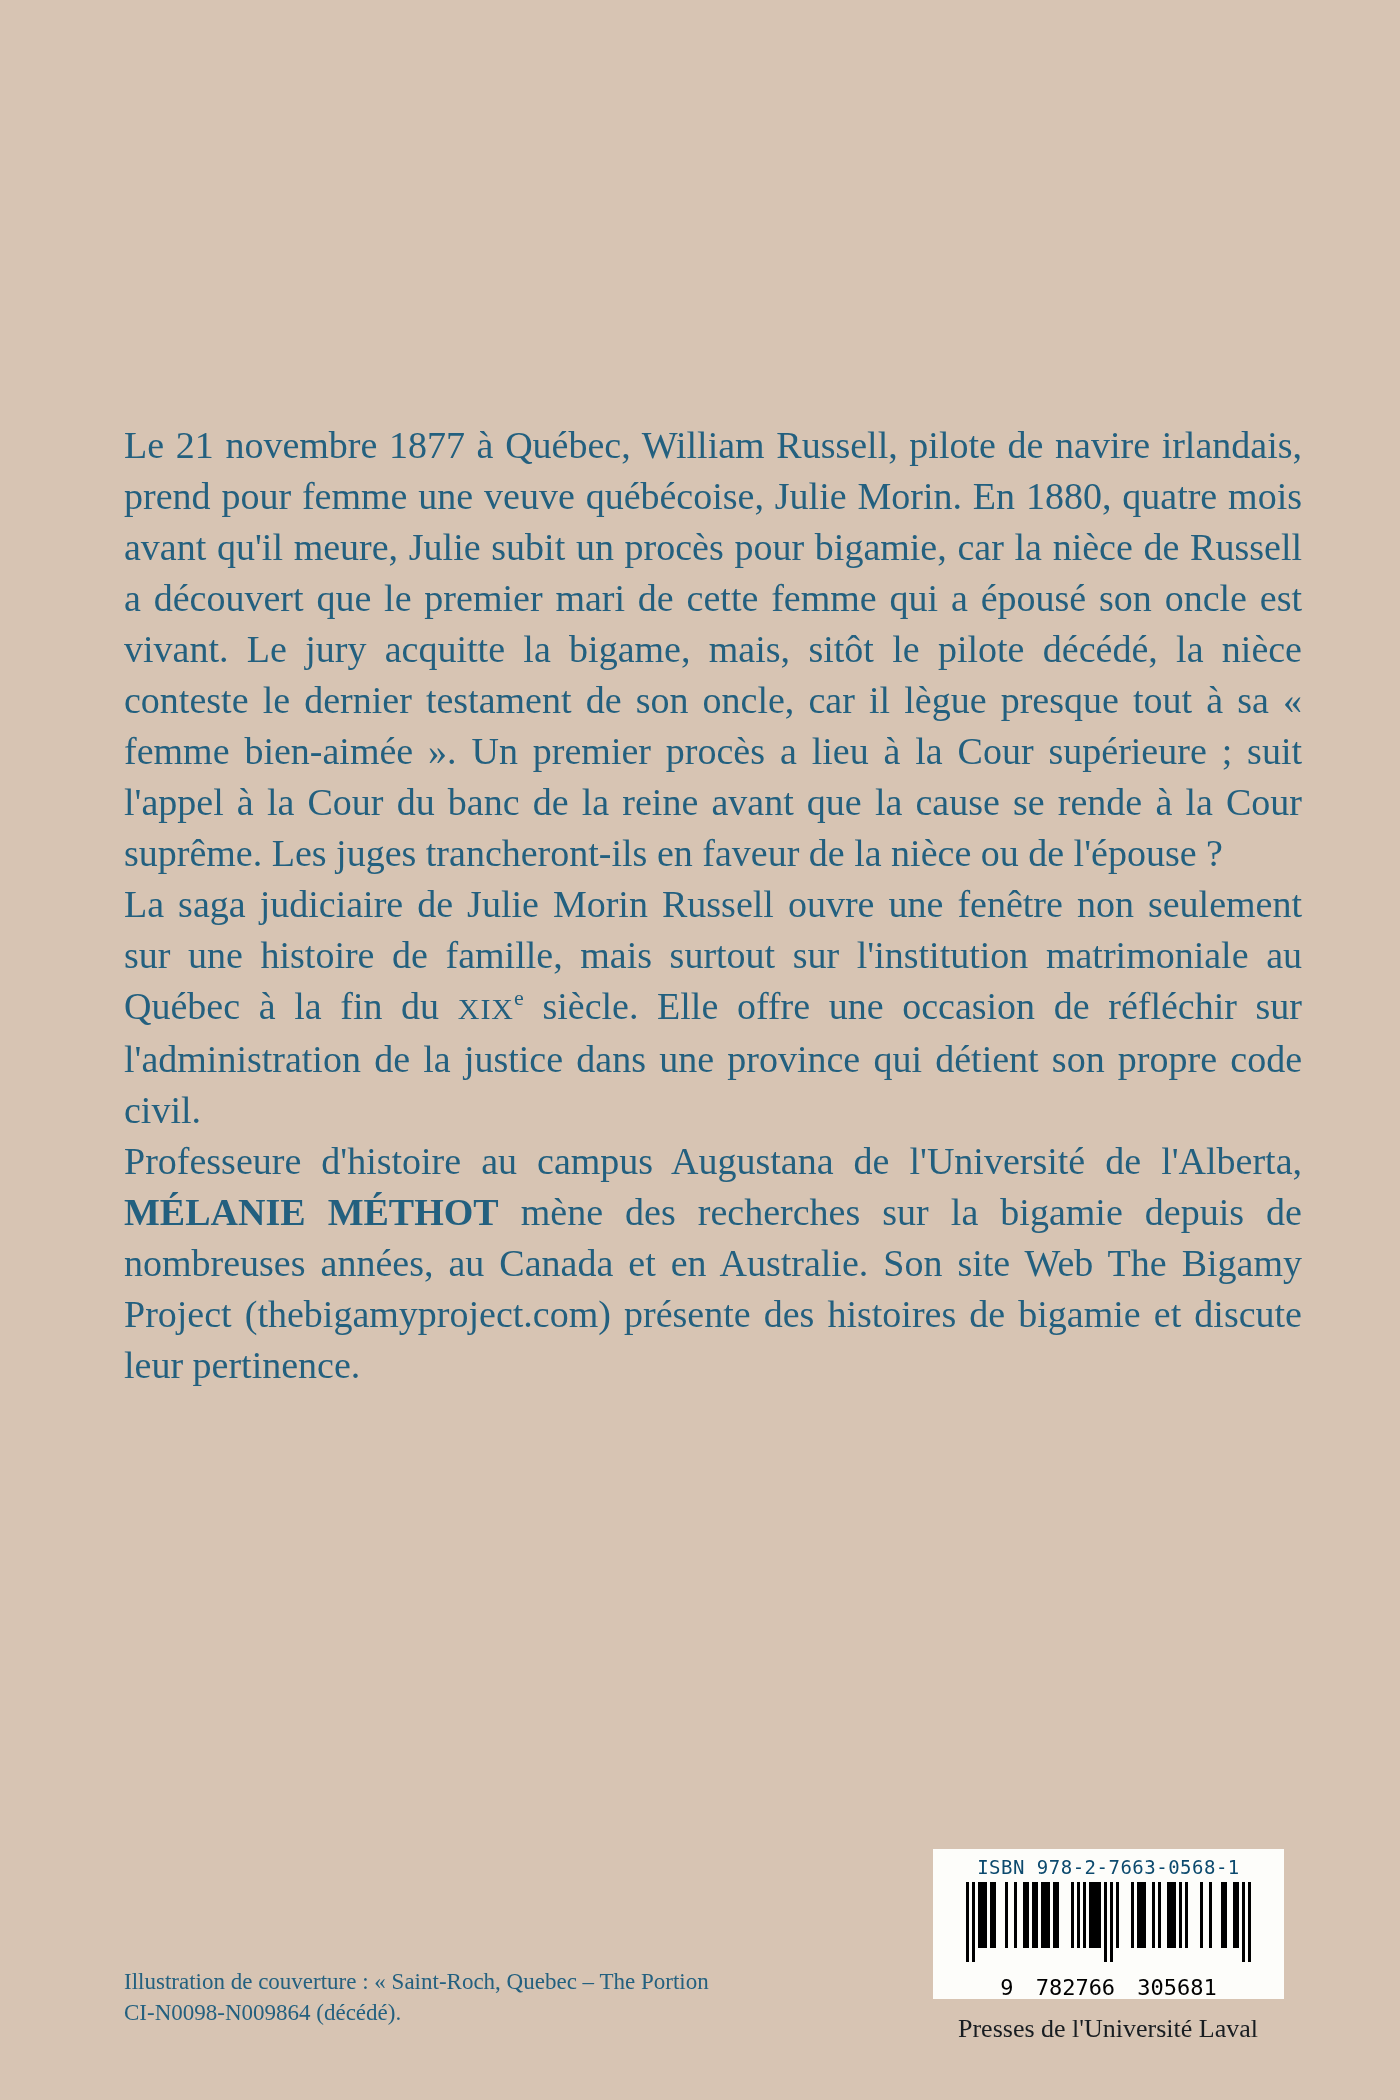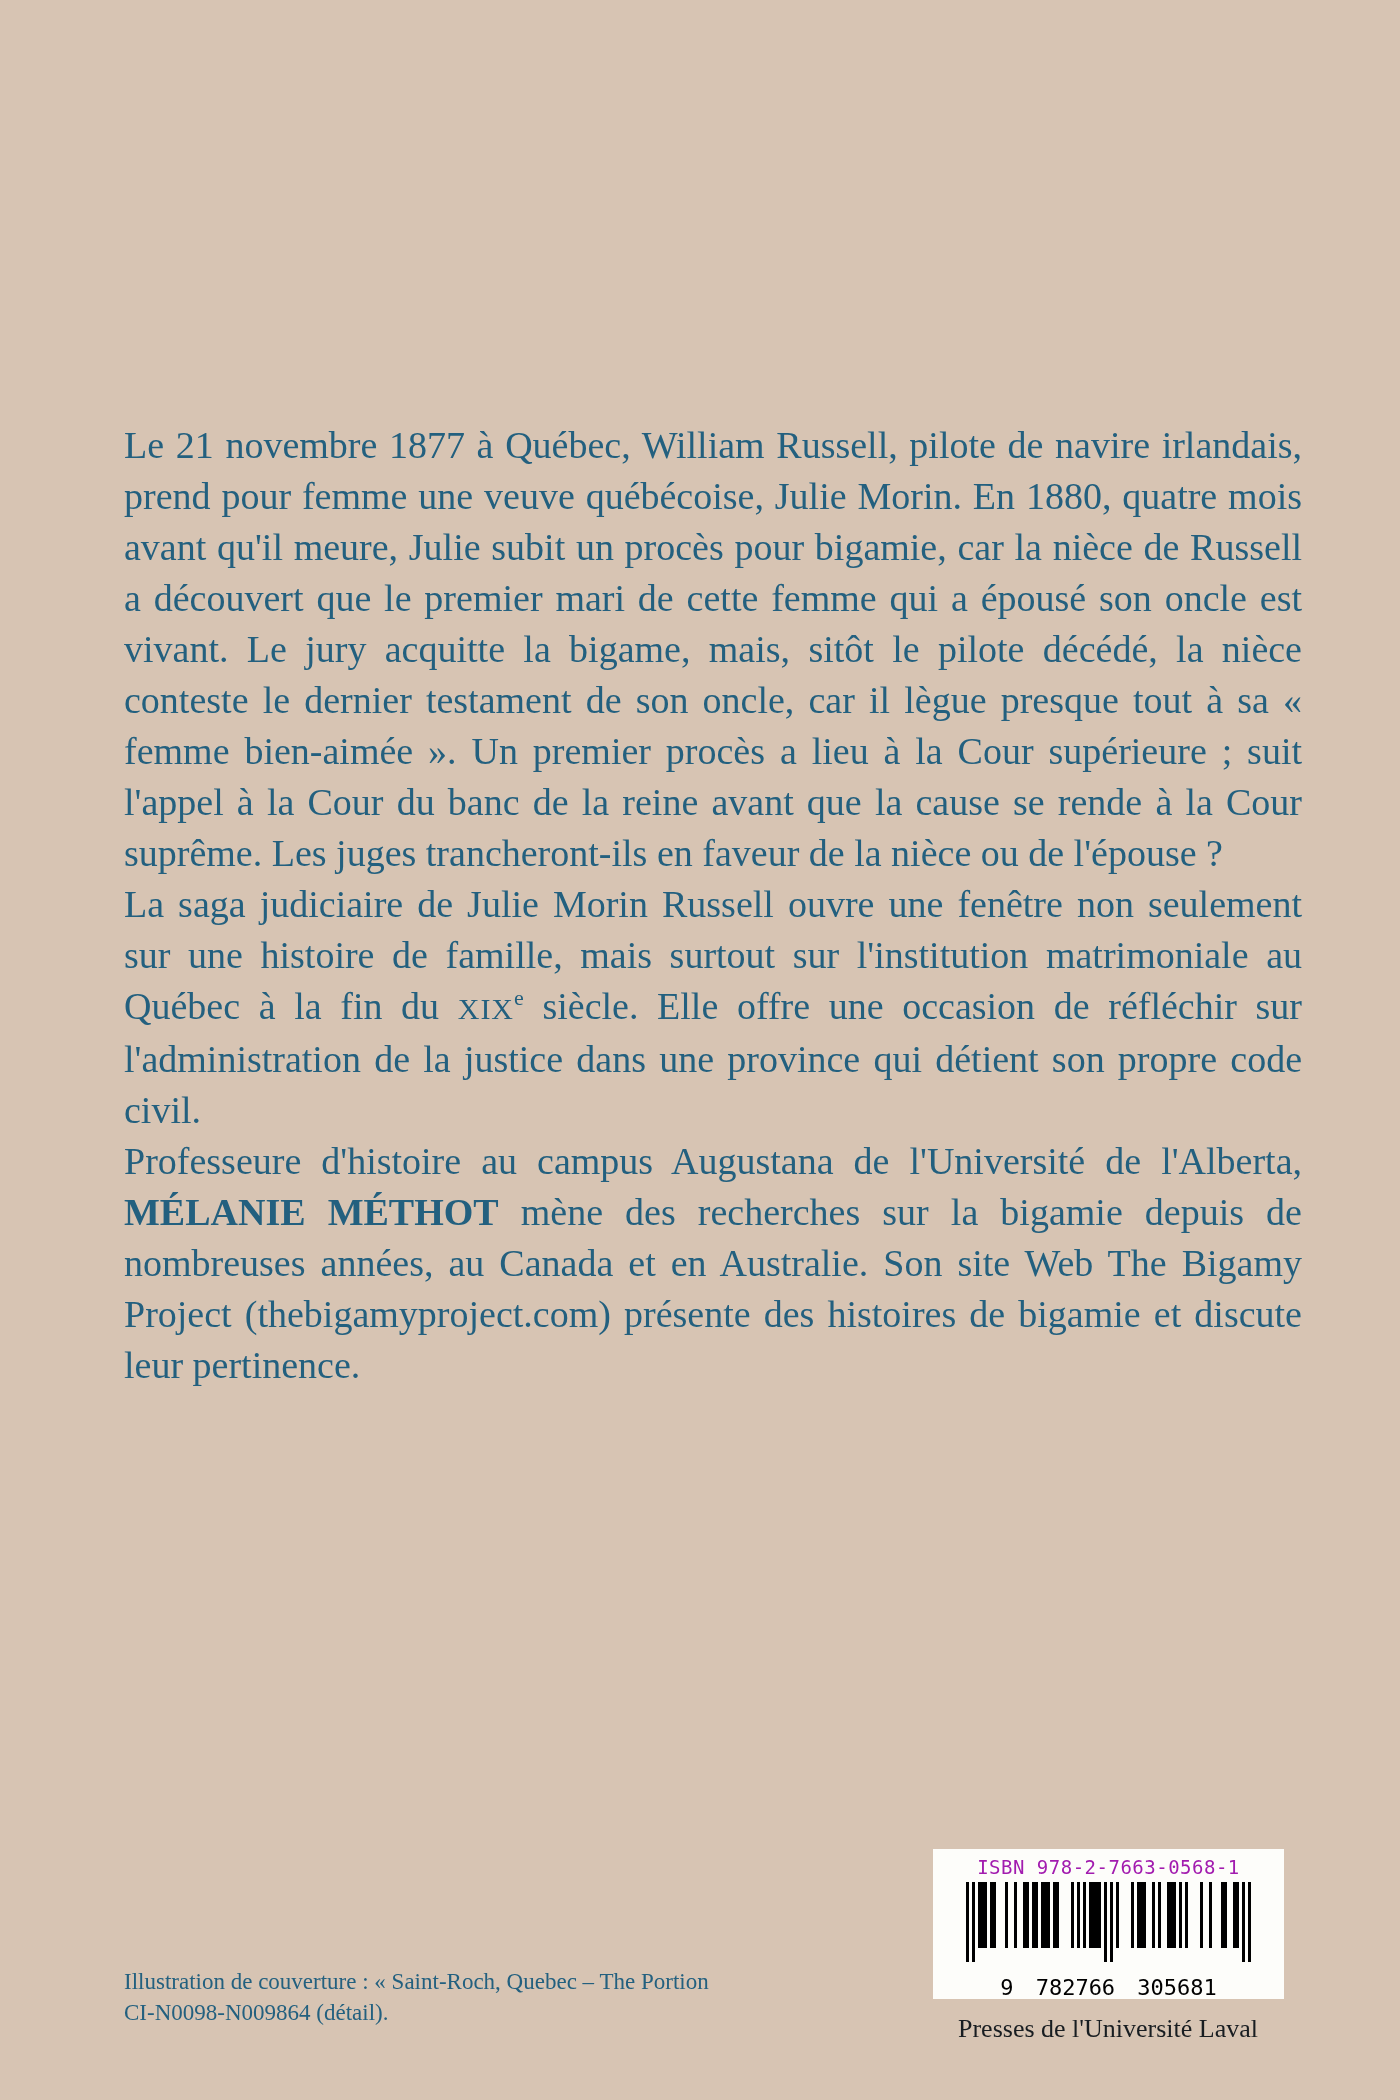--- a/index.html
+++ b/index.html
@@ -26,21 +26,21 @@
     position:absolute;left:124px;top:1966px;
     color:#23607f;font-size:23px;line-height:31px;
   }
   .isbn-box{
     position:absolute;left:933px;top:1849px;width:351px;height:150px;
     background:#fdfdfa;
     display:flex;flex-direction:column;align-items:center;
   }
   .isbn-label{
     font-family:"DejaVu Sans Mono",monospace;
-    font-size:19px;color:#a21caf;margin-top:7px;letter-spacing:0.5px;
+    font-size:19px;color:#0c4a6e;margin-top:7px;letter-spacing:0.5px;
   }
   .barcode{
     display:flex;align-items:flex-start;height:66px;margin-top:4px;
   }
   .barcode .m{height:66px;flex:0 0 auto;}
   .barcode .m.tall{height:80px;}
   .isbn-number{
     font-family:"DejaVu Sans Mono",monospace;
     font-size:22px;color:#000;margin-top:27px;word-spacing:9px;
   }
@@ -54,21 +54,21 @@
 <body>
 
 <div class="text-col">
   <p class="p1">Le 21 novembre 1877 à Québec, William Russell, pilote de navire irlandais, prend pour femme une veuve québécoise, Julie Morin. En 1880, quatre mois avant qu'il meure, Julie subit un procès pour bigamie, car la nièce de Russell a découvert que le premier mari de cette femme qui a épousé son oncle est vivant. Le jury acquitte la bigame, mais, sitôt le pilote décédé, la nièce conteste le dernier testament de son oncle, car il lègue presque tout à sa « femme bien-aimée ». Un premier procès a lieu à la Cour supérieure ; suit l'appel à la Cour du banc de la reine avant que la cause se rende à la Cour suprême. Les juges trancheront-ils en faveur de la nièce ou de l'épouse ?</p>
   <p class="p2"><span>La saga judiciaire de Julie Morin Russell ouvre une fenêtre non seulement sur une histoire de famille, mais surtout sur l'institution matrimoniale au Québec à la fin du </span><span class="sc">XIX</span><sup>e</sup><span> siècle. Elle offre une occasion de réfléchir sur l'administration de la justice dans une province qui détient son propre code civil.</span></p>
   <p class="bio"><span>Professeure d'histoire au campus Augustana de l'Université de l'Alberta, </span><span class="author">MÉLANIE MÉTHOT</span><span> mène des recherches sur la bigamie depuis de nombreuses années, au Canada et en Australie. Son site Web The Bigamy Project (thebigamyproject.com) présente des histoires de bigamie et discute leur pertinence.</span></p>
 </div>
 
 <div class="credit">
   <div>Illustration de couverture : « Saint-Roch, Quebec – The Portion</div>
-  <div>CI-N0098-N009864 (détail).</div>
+  <div>CI-N0098-N009864 (décédé).</div>
 </div>
 
 <div class="isbn-box">
   <div class="isbn-label">ISBN 978-2-7663-0568-1</div>
   <div class="barcode">
       <div class="m tall" style="width: 3px; background: rgb(0, 0, 0);"></div>
       <div class="m tall" style="width: 3px; background: transparent;"></div>
       <div class="m tall" style="width: 3px; background: rgb(0, 0, 0);"></div>
       <div class="m" style="width: 3px; background: transparent;"></div>
       <div class="m" style="width: 3px; background: rgb(0, 0, 0);"></div>

